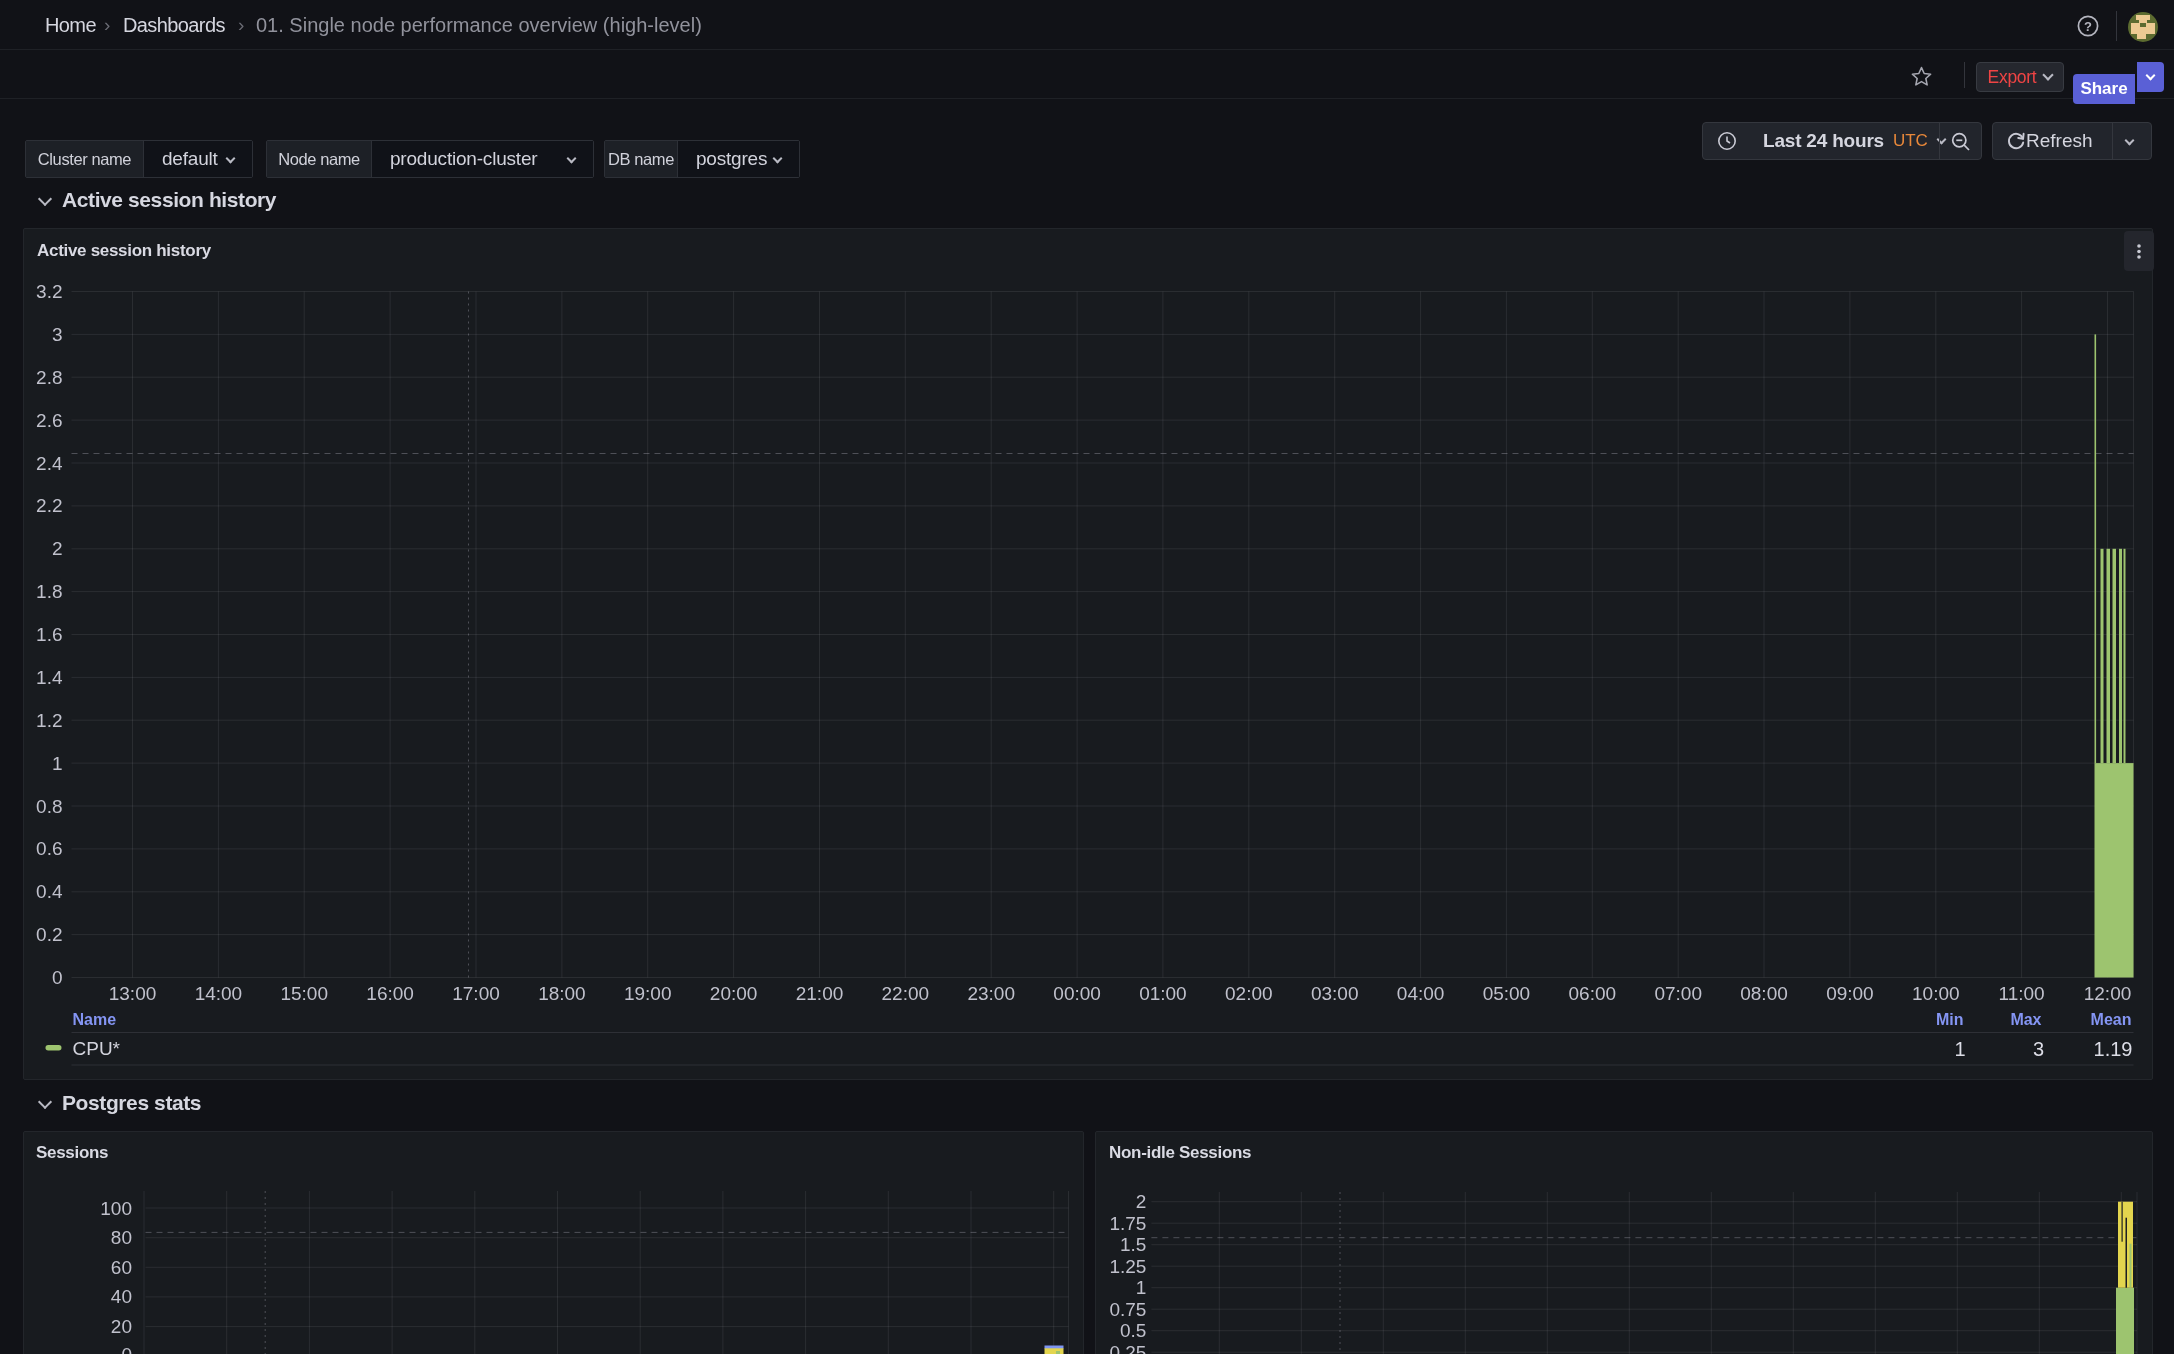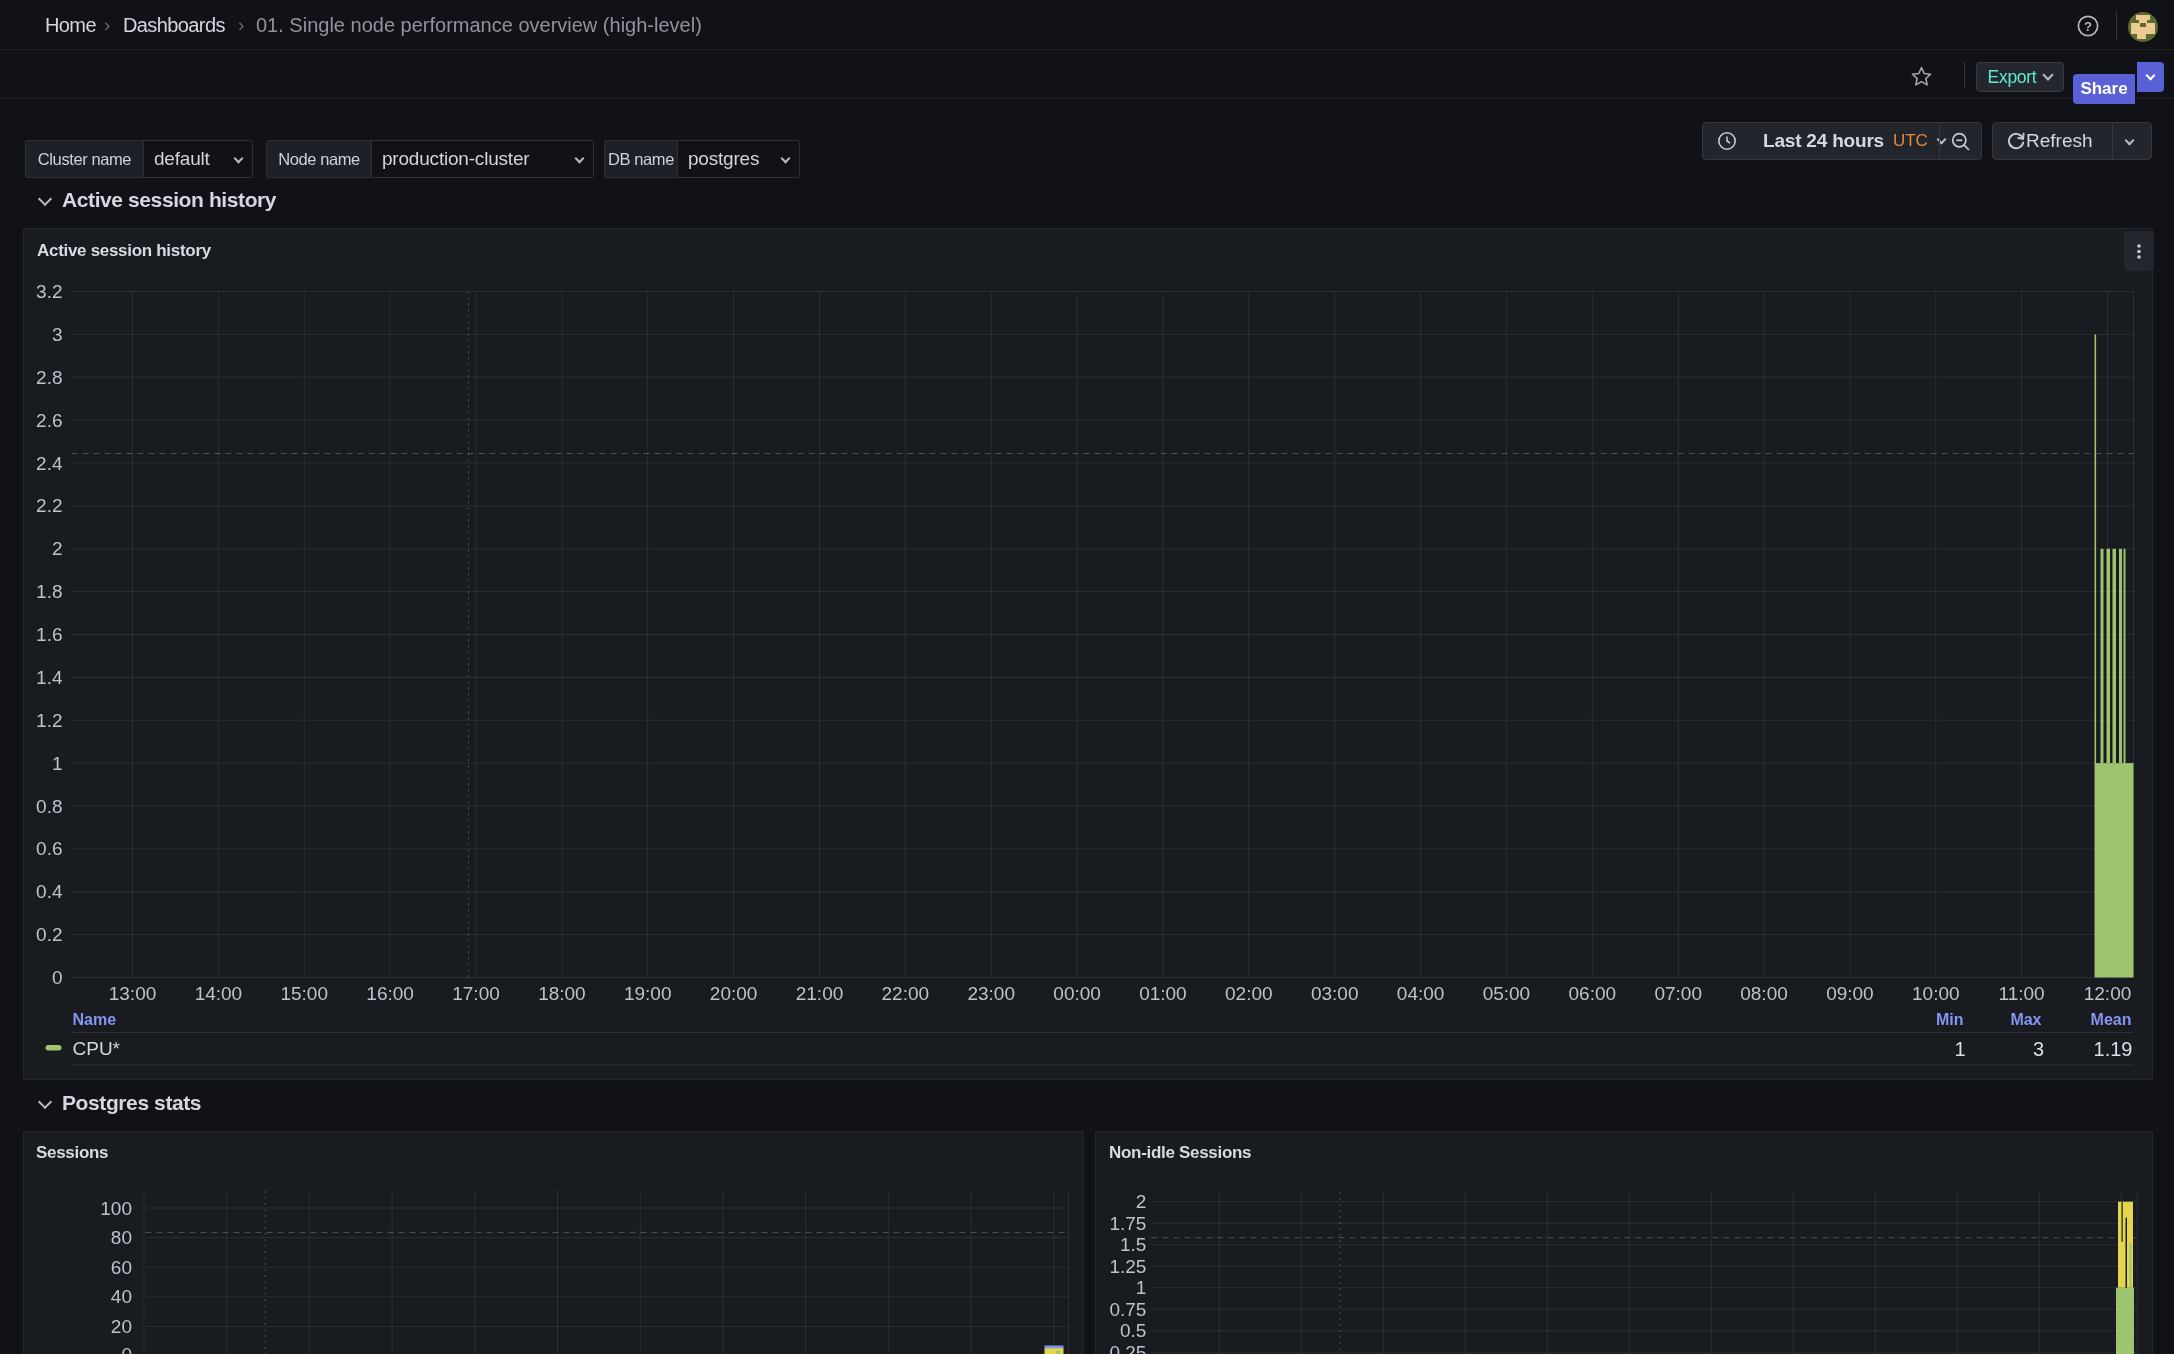--- a/index.html
+++ b/index.html
@@ -2,21 +2,21 @@
 <html><head><meta charset="utf-8"><style>
 * { margin:0; padding:0; box-sizing:border-box; }
 body { width:2174px; height:1354px; background:#111217; font-family:"Liberation Sans", sans-serif; position:relative; overflow:hidden; color:#ccccdc; }
 .abs { position:absolute; }
 .panel { position:absolute; background:#181b1f; border:1px solid #23262b; border-radius:2px; }
 .ptitle { position:absolute; font-size:17px; font-weight:600; color:#d9dae3; letter-spacing:-0.3px; }
 .sechead { position:absolute; font-size:21px; font-weight:600; color:#d6d7e0; letter-spacing:-0.4px; }
 .chev { display:inline-block; width:10px; height:10px; border-right:2px solid #b9bac4; border-bottom:2px solid #b9bac4; transform:rotate(45deg); }
 .fctl { position:absolute; top:140px; height:38px; border:1px solid #2d3037; border-radius:2px; display:flex; align-items:stretch; }
 .flabel { background:#1d2026; display:flex; align-items:center; justify-content:center; font-size:16.5px; font-weight:500; color:#d0d1da; letter-spacing:-0.4px; border-right:1px solid #2d3037; }
-.fval { background:#101218; display:flex; align-items:center; padding:0 10px; font-size:19px; color:#d2d3dc; letter-spacing:-0.2px; }
+.fval { background:#101218; display:flex; align-items:center; padding:0 18px; font-size:19px; color:#d2d3dc; letter-spacing:-0.2px; }
 .grp { position:absolute; height:38px; background:#22252c; border:1px solid #34373e; border-radius:4px; display:flex; align-items:center; }
 </style></head>
 <body>
 
 <div class="abs" style="left:0;top:0;width:2174px;height:50px;border-bottom:1px solid #1f2126;background:#111217">
   <span class="abs" style="left:45px;top:14px;font-size:20px;font-weight:500;letter-spacing:-0.6px;color:#d5d6df">Home</span>
   <span class="abs" style="left:104px;top:14px;font-size:19px;color:#6a6b74">›</span>
   <span class="abs" style="left:123px;top:14px;font-size:20px;font-weight:500;letter-spacing:-0.6px;color:#d5d6df">Dashboards</span>
   <span class="abs" style="left:238px;top:14px;font-size:19px;color:#6a6b74">›</span>
   <span class="abs" style="left:256px;top:14px;font-size:20px;color:#91929c">01. Single node performance overview (high-level)</span>
@@ -44,21 +44,21 @@
     </g>
   </svg>
 </div>
 
 <div class="abs" style="left:0;top:50px;width:2174px;height:49px;border-bottom:1px solid #1f2126;background:#111217">
   <svg class="abs" style="left:1911px;top:16px" width="21" height="20" viewBox="0 0 24 23">
       <path d="M12 1.8 L15.1 8.6 L22.5 9.4 L17 14.4 L18.5 21.7 L12 18 L5.5 21.7 L7 14.4 L1.5 9.4 L8.9 8.6 Z" fill="none" stroke="#a6a7b1" stroke-width="1.8" stroke-linejoin="round"></path>
     </svg>
   <div class="abs" style="left:1964px;top:12px;width:1px;height:26px;background:#33353c"></div>
   <div class="abs" style="left:1976px;top:12px;width:88px;height:30px;background:#25272e;border:1px solid #383b42;border-radius:4px;display:flex;align-items:center;justify-content:center;gap:8px">
-    <span style="font-size:17.5px;font-weight:500;color:#5eead4;letter-spacing:-0.3px">Export</span>
+    <span style="font-size:17.5px;font-weight:500;color:#ef4444;letter-spacing:-0.3px">Export</span>
     <span class="chev" style="width:8px;height:8px;margin-top:-4px"></span>
   </div>
   <div class="abs" style="left:2073px;top:24px;width:62px;height:30px;background:#5a60d6;border-radius:4px 0 0 4px;display:flex;align-items:center;justify-content:center">
     <span style="font-size:17px;font-weight:600;color:#ffffff">Share</span>
   </div>
   <div class="abs" style="left:2137px;top:12px;width:27px;height:30px;background:#5a60d6;border-radius:0 4px 4px 0;display:flex;align-items:center;justify-content:center">
     <span class="chev" style="width:7px;height:7px;border-color:#fff;margin-top:-3px"></span>
   </div>
 </div>
 

